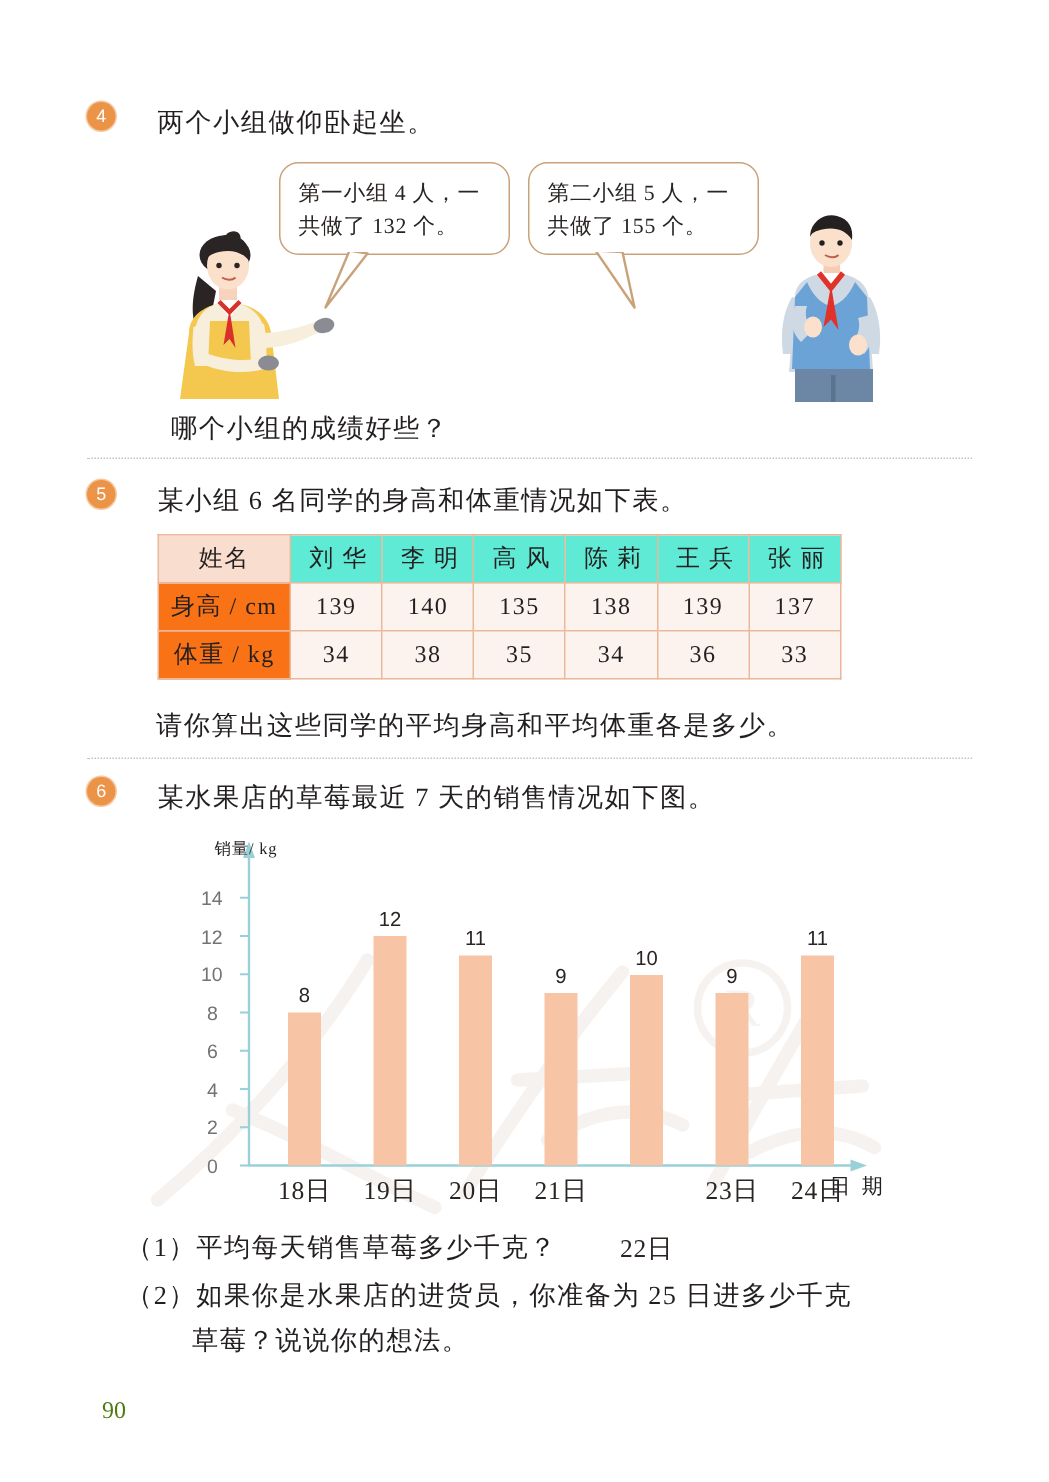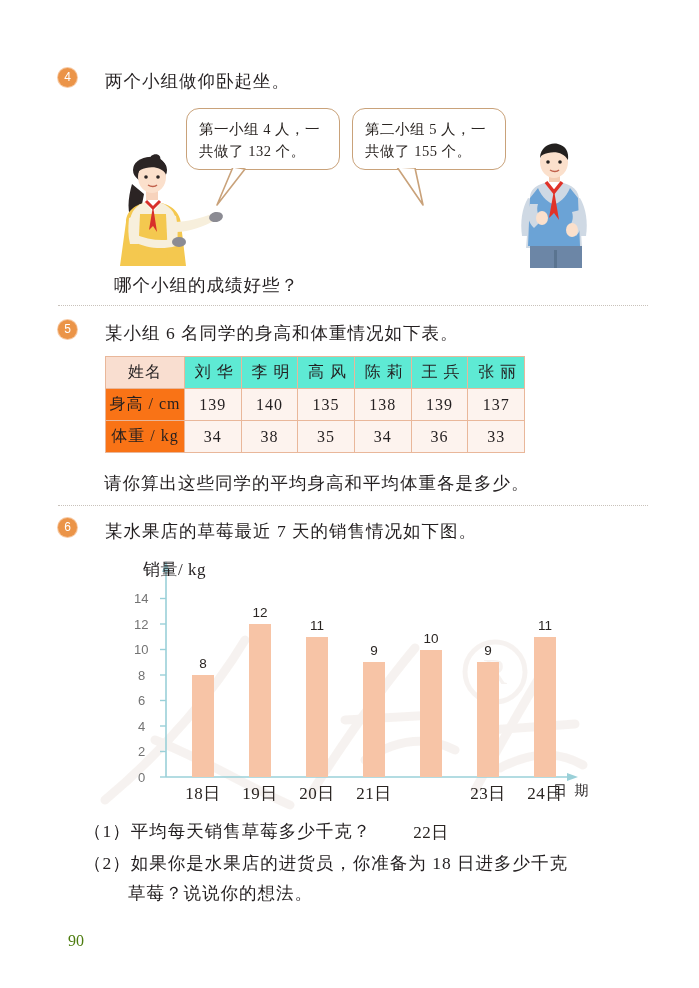--- a/index.html
+++ b/index.html
@@ -97,21 +97,21 @@
   }
 
   
   .figure { position: absolute; z-index: 2; }
 
   
   .datatable {
     position: absolute;
     left: 105px;
     top: 356px;
-    width: 420px;
+    width: 456px;
     border-collapse: collapse;
     font-family: "Liberation Serif", serif;
   }
   .datatable td {
     border: 1px solid #e9b79a;
     height: 29px;
     text-align: center;
     font-size: 16px;
     letter-spacing: 1px;
     background: #fdeee6;
@@ -129,21 +129,21 @@
     left: 120px;
     top: 555px;
     width: 490px;
     height: 255px;
     z-index: 2;
   }
   .chart-ylabel {
     position: absolute;
     left: 143px;
     top: 558px;
-    font-size: 17px;
+    font-size: 11px;
     letter-spacing: 0.5px;
     z-index: 3;
   }
   .chart-xlabel {
     position: absolute;
     left: 553px;
     top: 782px;
     font-size: 14px;
     letter-spacing: 2px;
     z-index: 3;
@@ -407,20 +407,20 @@
   <div class="xtick" style="left:348px; top:782px;">21日</div>
   <div class="xtick" style="left:405px; top:782px;margin-top:39px;">22日</div>
   <div class="xtick" style="left:462px; top:782px;">23日</div>
   <div class="xtick" style="left:519px; top:782px;">24日</div>
 
   <div class="subq" style="left:84px; top:816px;">
     <span>（1）</span><span>平均每天销售草莓多少千克？</span>
   </div>
   <div class="subq" style="left:84px; top:848px;">
     <div>
-      <span>（2）</span><span>如果你是水果店的进货员，你准备为 18 日进多少千克</span>
+      <span>（2）</span><span>如果你是水果店的进货员，你准备为 25 日进多少千克</span>
     </div>
     <div style="padding-left:44px;">草莓？说说你的想法。</div>
   </div>
 
   <div class="pagenum">90</div>
 
 </div>
 
 </body></html>

